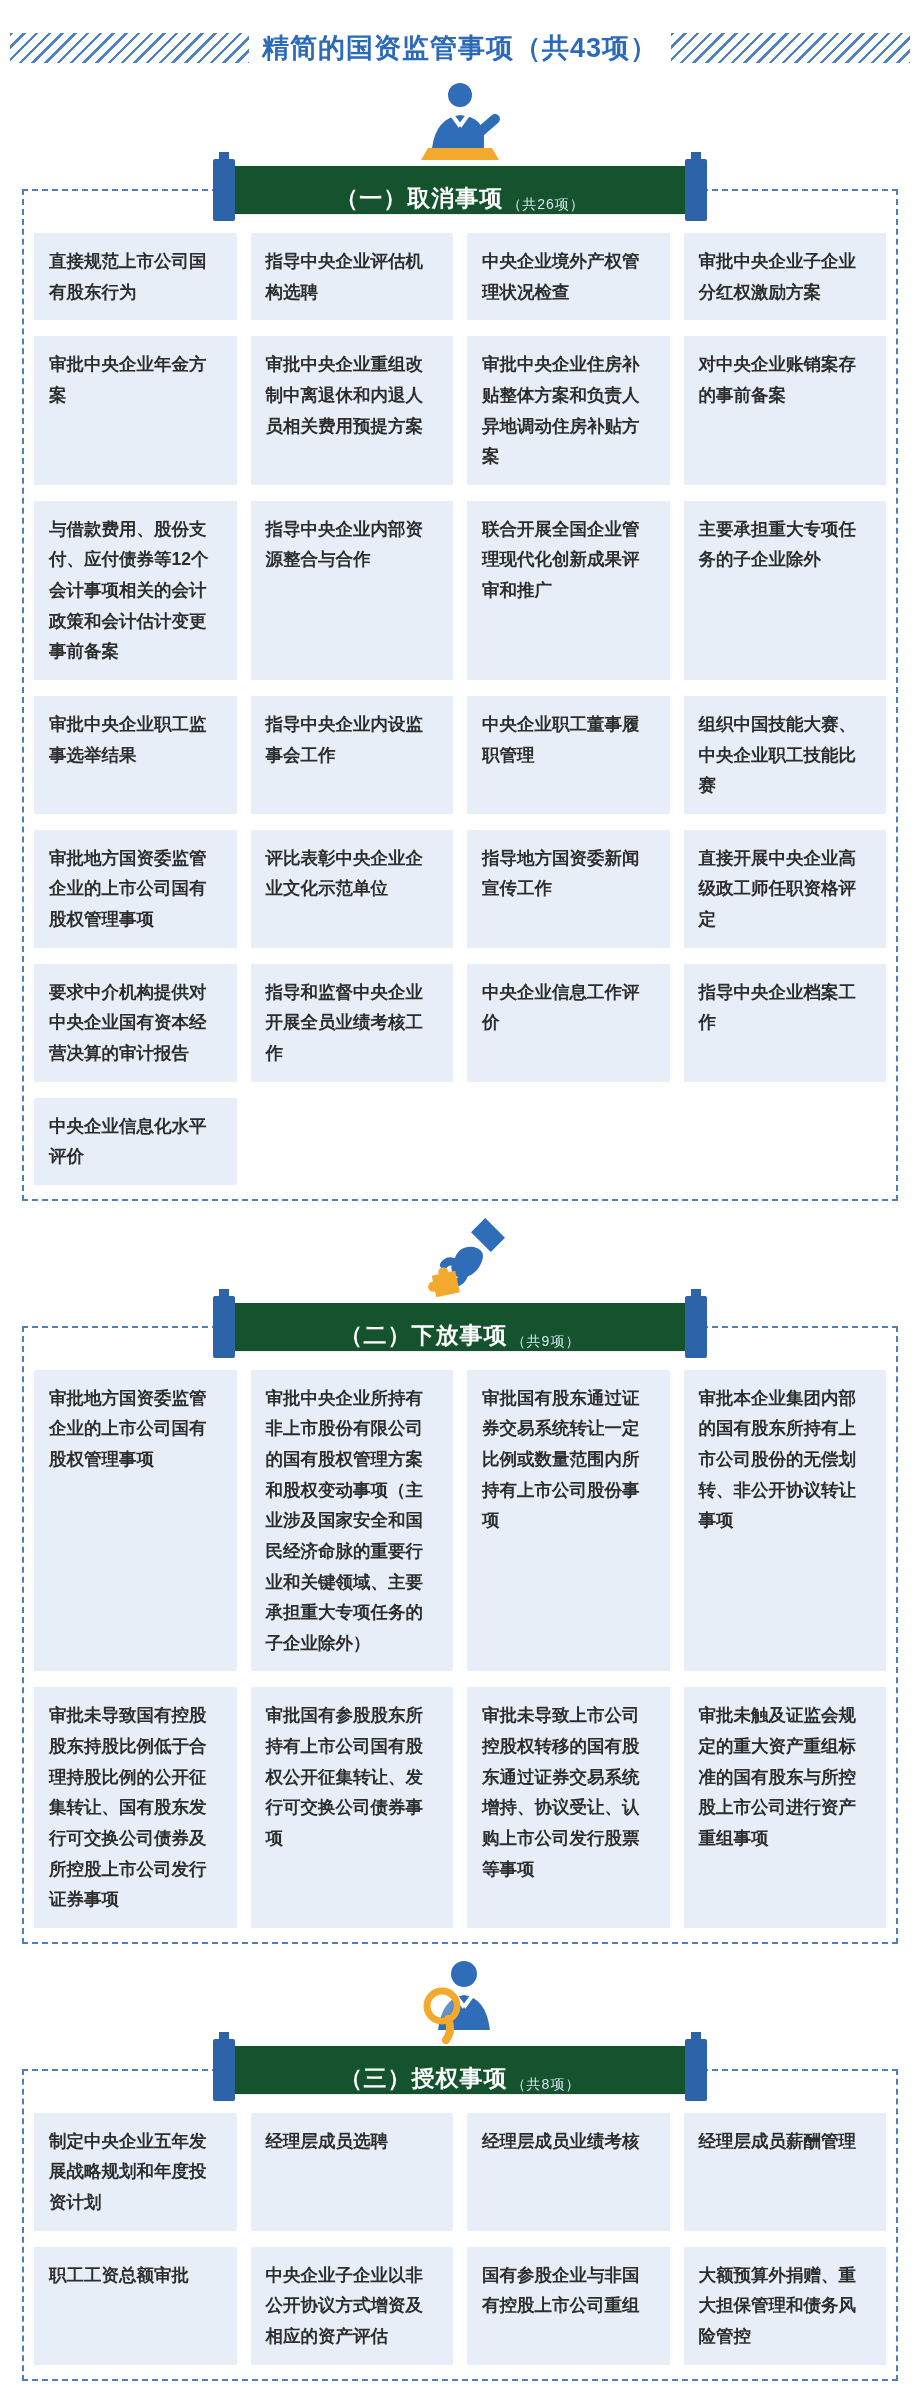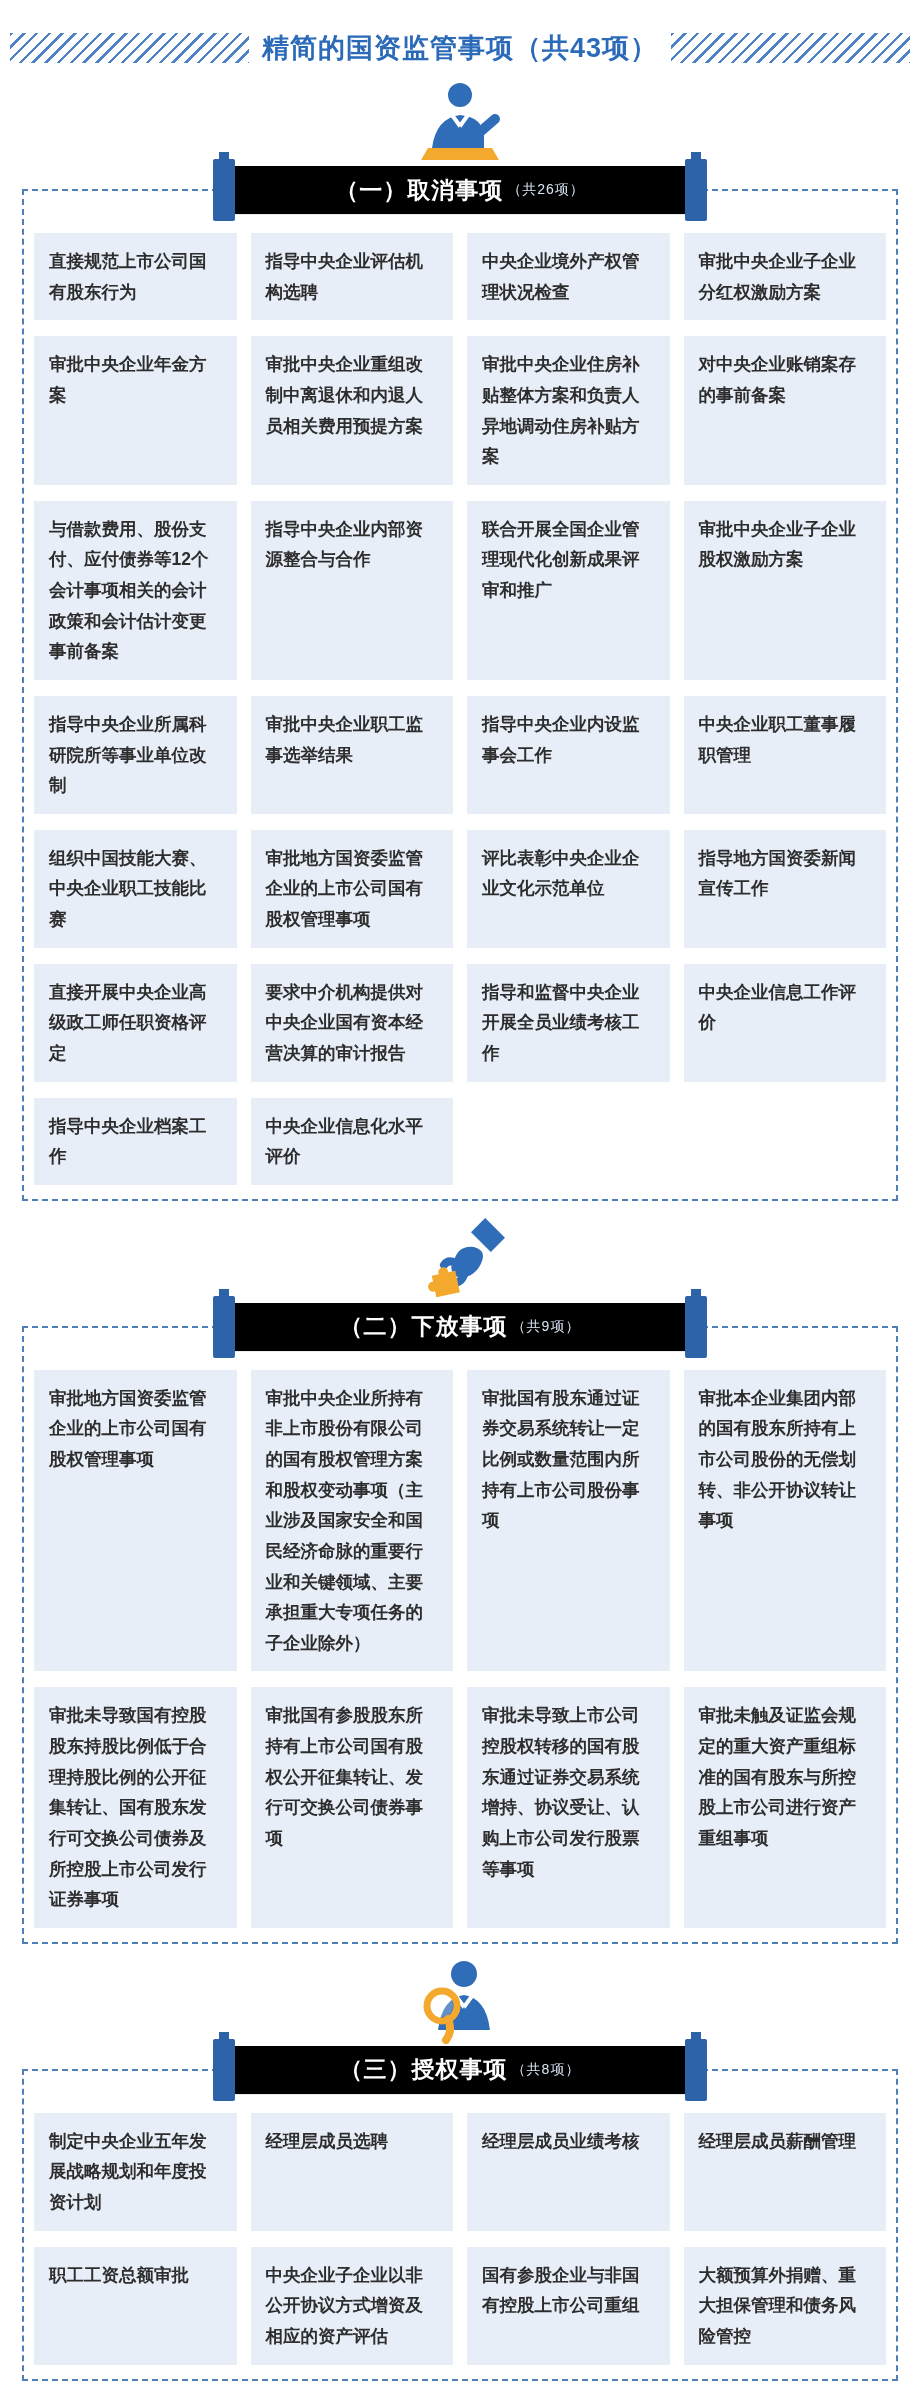--- a/index.html
+++ b/index.html
@@ -25,22 +25,22 @@
   .sec-icon{display:flex;justify-content:center;}
   .sec-icon svg{display:block;}
   .box{
     position:relative;
     border:2px dashed #4e7fb8;
     margin-top:25px;
     padding:42px 10px 14px;
   }
   .banner{
     position:absolute;top:-25px;left:50%;transform:translateX(-50%);
-    width:468px;height:48px;background:#000000;
-    display:flex;align-items:center;justify-content:center;gap:4px;
+    width:468px;height:48px;background:#14532d;
+    display:flex;align-items:flex-end;justify-content:center;gap:4px;
     box-shadow:0 1px 0 rgba(0,0,0,.08);
   }
   .cap{position:absolute;top:-7px;width:22px;height:62px;background:#2d63a9;border-radius:2px;}
   .cap.l{left:-13px;}
   .cap.r{right:-13px;}
   .cap::before{content:"";position:absolute;top:-7px;left:6px;width:10px;height:8px;background:#2d63a9;}
   .banner-bold{color:#ffffff;font-size:23px;font-weight:bold;letter-spacing:1px;}
   .banner-count{color:#d9e7f7;font-size:14px;letter-spacing:1px;}
 
   .grid{display:grid;grid-template-columns:repeat(4,1fr);gap:16px 14px;}
@@ -83,22 +83,21 @@
         <div class="cell">指导中央企业评估机构选聘</div>
         <div class="cell">中央企业境外产权管理状况检查</div>
         <div class="cell">审批中央企业子企业分红权激励方案</div>
         <div class="cell">审批中央企业年金方案</div>
         <div class="cell">审批中央企业重组改制中离退休和内退人员相关费用预提方案</div>
         <div class="cell">审批中央企业住房补贴整体方案和负责人异地调动住房补贴方案</div>
         <div class="cell">对中央企业账销案存的事前备案</div>
         <div class="cell">与借款费用、股份支付、应付债券等12个会计事项相关的会计政策和会计估计变更事前备案</div>
         <div class="cell">指导中央企业内部资源整合与合作</div>
         <div class="cell">联合开展全国企业管理现代化创新成果评审和推广</div>
-        <div class="cell">审批中央企业子企业股权激励方案</div>
-        <div class="cell">指导中央企业所属科研院所等事业单位改制</div>
+        <div class="cell">主要承担重大专项任务的子企业除外</div>
         <div class="cell">审批中央企业职工监事选举结果</div>
         <div class="cell">指导中央企业内设监事会工作</div>
         <div class="cell">中央企业职工董事履职管理</div>
         <div class="cell">组织中国技能大赛、中央企业职工技能比赛</div>
         <div class="cell">审批地方国资委监管企业的上市公司国有股权管理事项</div>
         <div class="cell">评比表彰中央企业企业文化示范单位</div>
         <div class="cell">指导地方国资委新闻宣传工作</div>
         <div class="cell">直接开展中央企业高级政工师任职资格评定</div>
         <div class="cell">要求中介机构提供对中央企业国有资本经营决算的审计报告</div>
         <div class="cell">指导和监督中央企业开展全员业绩考核工作</div>

